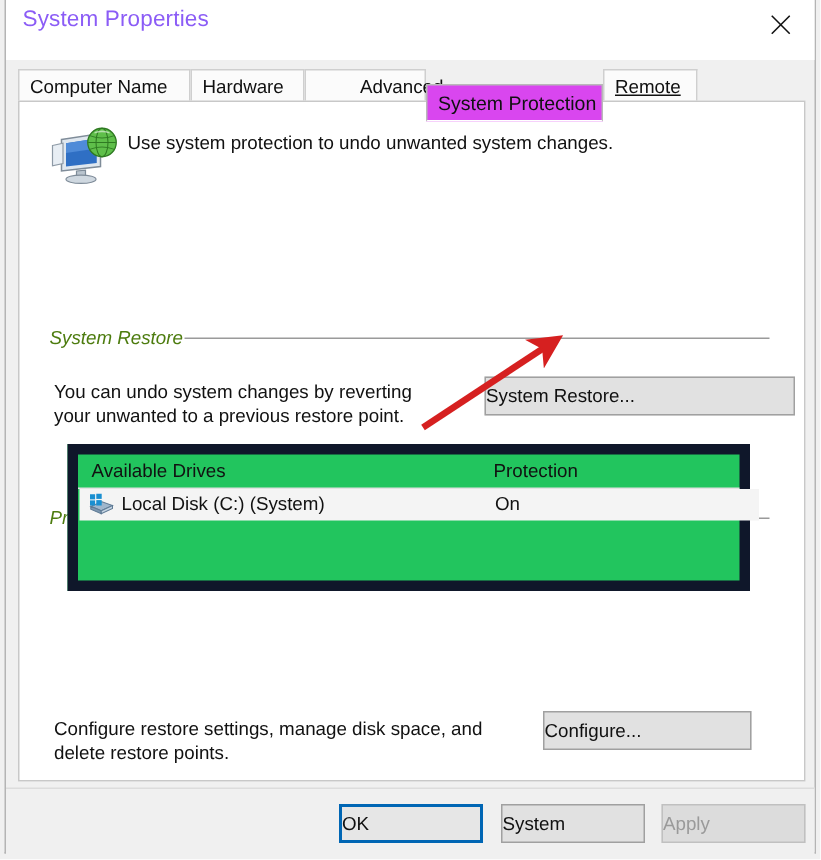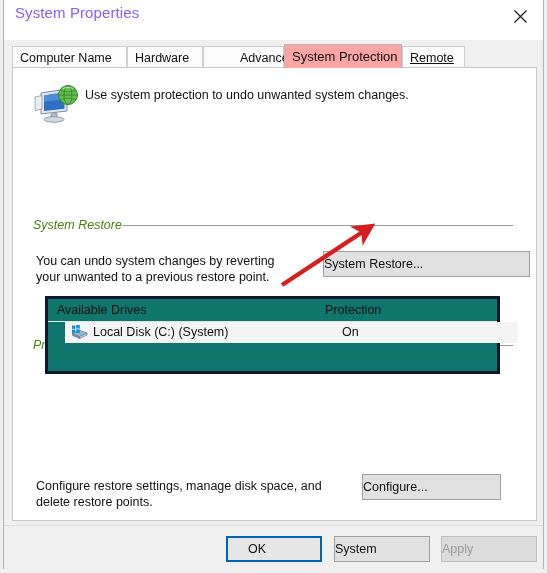--- a/index.html
+++ b/index.html
@@ -82,23 +82,23 @@
     border-bottom: none;
     font-size: 12.5px;
     color: #101010;
     display: flex;
     align-items: center;
     padding: 0 7px;
     white-space: nowrap;
     cursor: default;
   }
   .tab.active {
-    top: 0px;
+    top: 12px;
     height: 25px;
-    background: #fca5a5;
+    background: #d946ef;
     border: 1px solid #b9b9b9;
     border-bottom: 1px solid #ffffff;
     z-index: 5;
     font-size: 13px;
   }
 
   
   .tabpage {
     position: absolute;
     left: 8px;
@@ -163,32 +163,31 @@
     white-space: nowrap;
   }
   .btn.disabled {
     color: #9a9a9a;
     background: #dcdcdc;
     border-color: #c0c0c0;
   }
   .btn.default {
     border: 2px solid #0066b4;
     background: #e6e6e6;
-    padding-left: 20px;
   }
 
   
   .listview {
     position: absolute;
     left: 40px;
     top: 295px;
     width: 455px;
-    height: 78px;
-    background: #0f766e;
-    border: 3px solid #0f172a;
+    height: 98px;
+    background: #22c55e;
+    border: 7px solid #0f172a;
     box-sizing: border-box;
   }
   .lv-header {
     position: absolute;
     left: 0; top: 0;
     width: 100%;
     height: 23px;
     box-sizing: border-box;
     border-bottom: 1px solid #e2e2e2;
   }
@@ -199,21 +198,20 @@
     color: #111;
     white-space: nowrap;
   }
   .lv-row {
     position: absolute;
     left: 1px;
     top: 23px;
     width: 453px;
     height: 21px;
     background: #f4f4f4;
-    margin-left: 16px;
   }
   .lv-cell {
     position: absolute;
     top: 3px;
     font-size: 12.5px;
     color: #111;
     white-space: nowrap;
   }
   .drive-icon {
     position: absolute;

